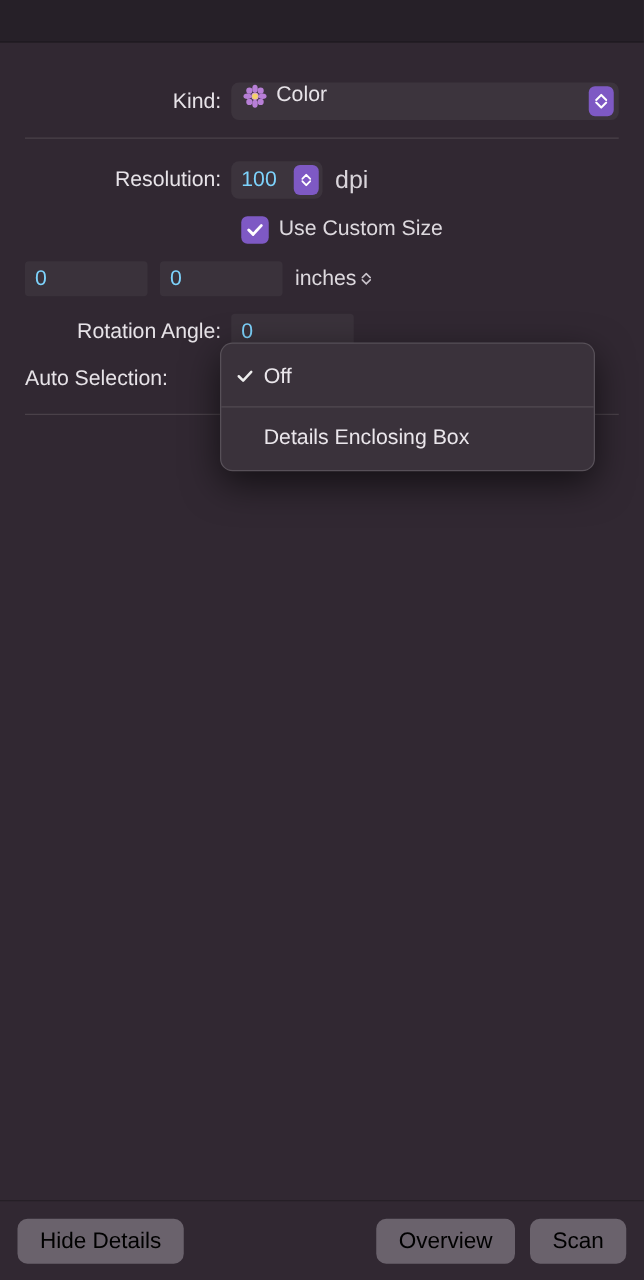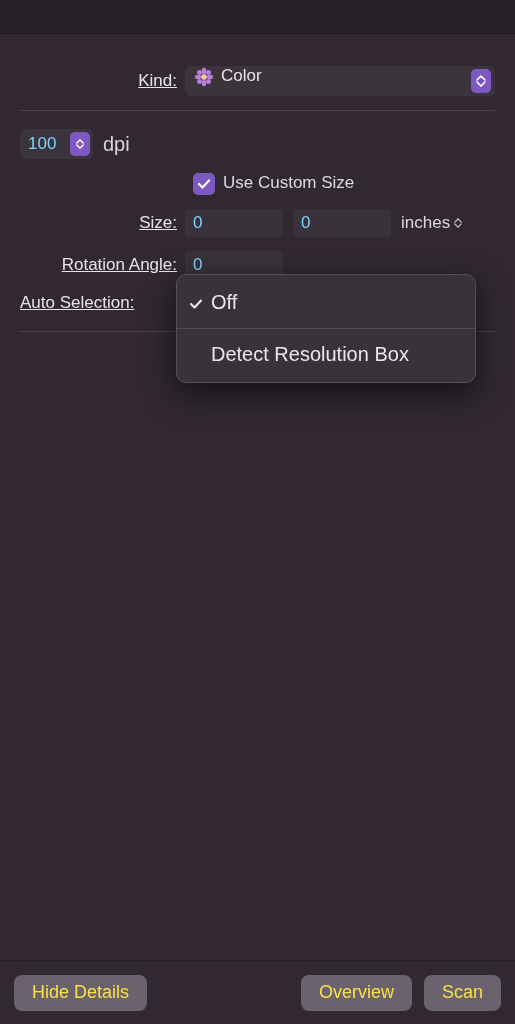--- a/index.html
+++ b/index.html
@@ -25,21 +25,20 @@
     align-items: center;
     margin-bottom: 14px;
   }
   .row-label {
     width: 165px;
     text-align: right;
     padding-right: 8px;
     color: #e7e3e8;
     font-size: 17px;
     white-space: nowrap;
-    text-decoration: underline;
   }
   .row-controls {
     flex: 1;
     display: flex;
     align-items: center;
     gap: 10px;
   }
   .divider {
     height: 1px;
     background: #4a4149;
@@ -145,21 +144,21 @@
     width: 300px;
     background: #3a323b;
     border: 1px solid #575058;
     border-radius: 10px;
     box-shadow: 0 10px 30px rgba(0,0,0,0.6);
     padding: 8px 0;
     z-index: 10;
   }
   .popup-item {
     padding: 8px 18px 8px 34px;
-    font-size: 20px;
+    font-size: 17px;
     color: #eae6eb;
     position: relative;
     cursor: pointer;
   }
   .popup-item .check {
     position: absolute;
     left: 12px;
     top: 10px;
   }
   .popup-sep {
@@ -174,21 +173,21 @@
     right: 0;
     height: 64px;
     border-top: 1px solid #251f26;
     display: flex;
     align-items: center;
     padding: 0 14px;
     gap: 12px;
   }
   .btn {
     background: #6a626c;
-    color: #fde047;
+    color: #000000;
     border: none;
     height: 36px;
     border-radius: 8px;
     font-size: 18px;
     padding: 0 18px;
     font-family: inherit;
     cursor: pointer;
   }
   .spacer { flex: 1; }
 </style>
@@ -228,20 +227,21 @@
               <path d="M1 1 L5 5 L9 1" stroke="#fff" stroke-width="1.6" fill="none" stroke-linecap="round"></path>
             </svg>
         </span>
       </div>
     </div>
   </div>
 
   <div class="divider"></div>
 
   <div class="row">
+    <div class="row-label">Resolution:</div>
     <div class="row-controls">
       <div style="display:flex;align-items:center;background:#3c343d;border-radius:6px;height:30px;">
         <input class="field" style="width: 50px; background: transparent; height: 28px;" value="100">
         <span class="stepper-small" style="margin:0 3px 0 0;">
           <svg width="8" height="5" viewBox="0 0 10 6">
               <path d="M1 5 L5 1 L9 5" stroke="#fff" stroke-width="1.8" fill="none" stroke-linecap="round"></path>
             </svg>
           <svg width="8" height="5" viewBox="0 0 10 6">
               <path d="M1 1 L5 5 L9 1" stroke="#fff" stroke-width="1.8" fill="none" stroke-linecap="round"></path>
             </svg>
@@ -254,21 +254,20 @@
   <div class="checkbox-wrap">
     <span class="checkbox">
       <svg width="14" height="14" viewBox="0 0 14 14">
           <path d="M2 7 L5.5 10.5 L12 3.5" stroke="#fff" stroke-width="2.3" fill="none" stroke-linecap="round" stroke-linejoin="round"></path>
         </svg>
     </span>
     <span>Use Custom Size</span>
   </div>
 
   <div class="row">
-    <div class="row-label">Size:</div>
     <div class="row-controls">
       <input class="field field-short" value="0" style="">
       <input class="field field-short" value="0" style="">
       <span class="unit-with-arrows">
         <span>inches</span>
         <span class="mini-arrows">
           <svg width="8" height="5" viewBox="0 0 10 6">
               <path d="M1 5 L5 1 L9 5" stroke="#c8c2ca" stroke-width="1.6" fill="none" stroke-linecap="round"></path>
             </svg>
           <svg width="8" height="5" viewBox="0 0 10 6">
@@ -303,21 +302,21 @@
   <div class="popup-item">
     <span class="check">
       <svg width="14" height="14" viewBox="0 0 14 14">
           <path d="M2 7 L5.5 10.5 L12 3.5" stroke="#eee" stroke-width="2" fill="none" stroke-linecap="round" stroke-linejoin="round"></path>
         </svg>
     </span>
     <span>Off</span>
   </div>
   <div class="popup-sep"></div>
   <div class="popup-item">
-    <span>Detect Resolution Box</span>
+    <span>Details Enclosing Box</span>
   </div>
 </div>
 
 <div class="bottom-bar">
   <button class="btn">Hide Details</button>
   <div class="spacer"></div>
   <button class="btn">Overview</button>
   <button class="btn">Scan</button>
 </div>
 

